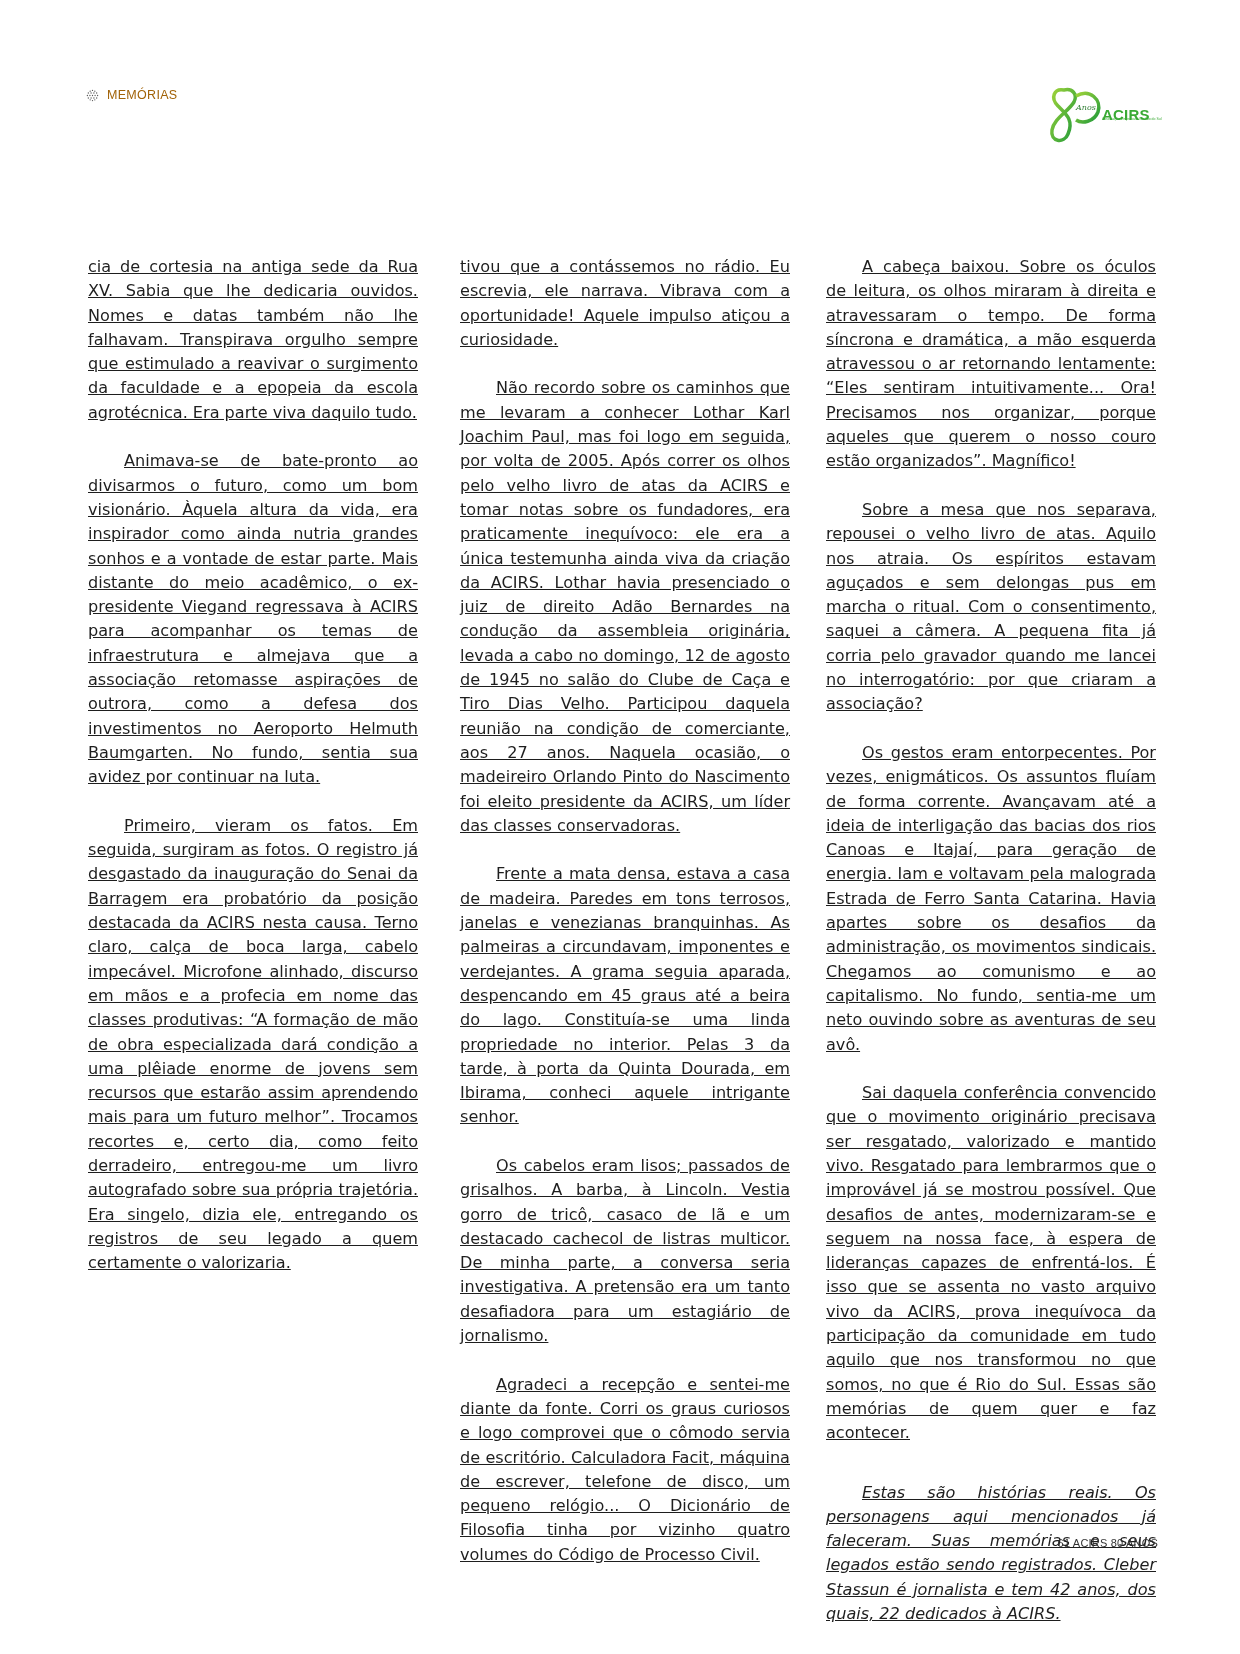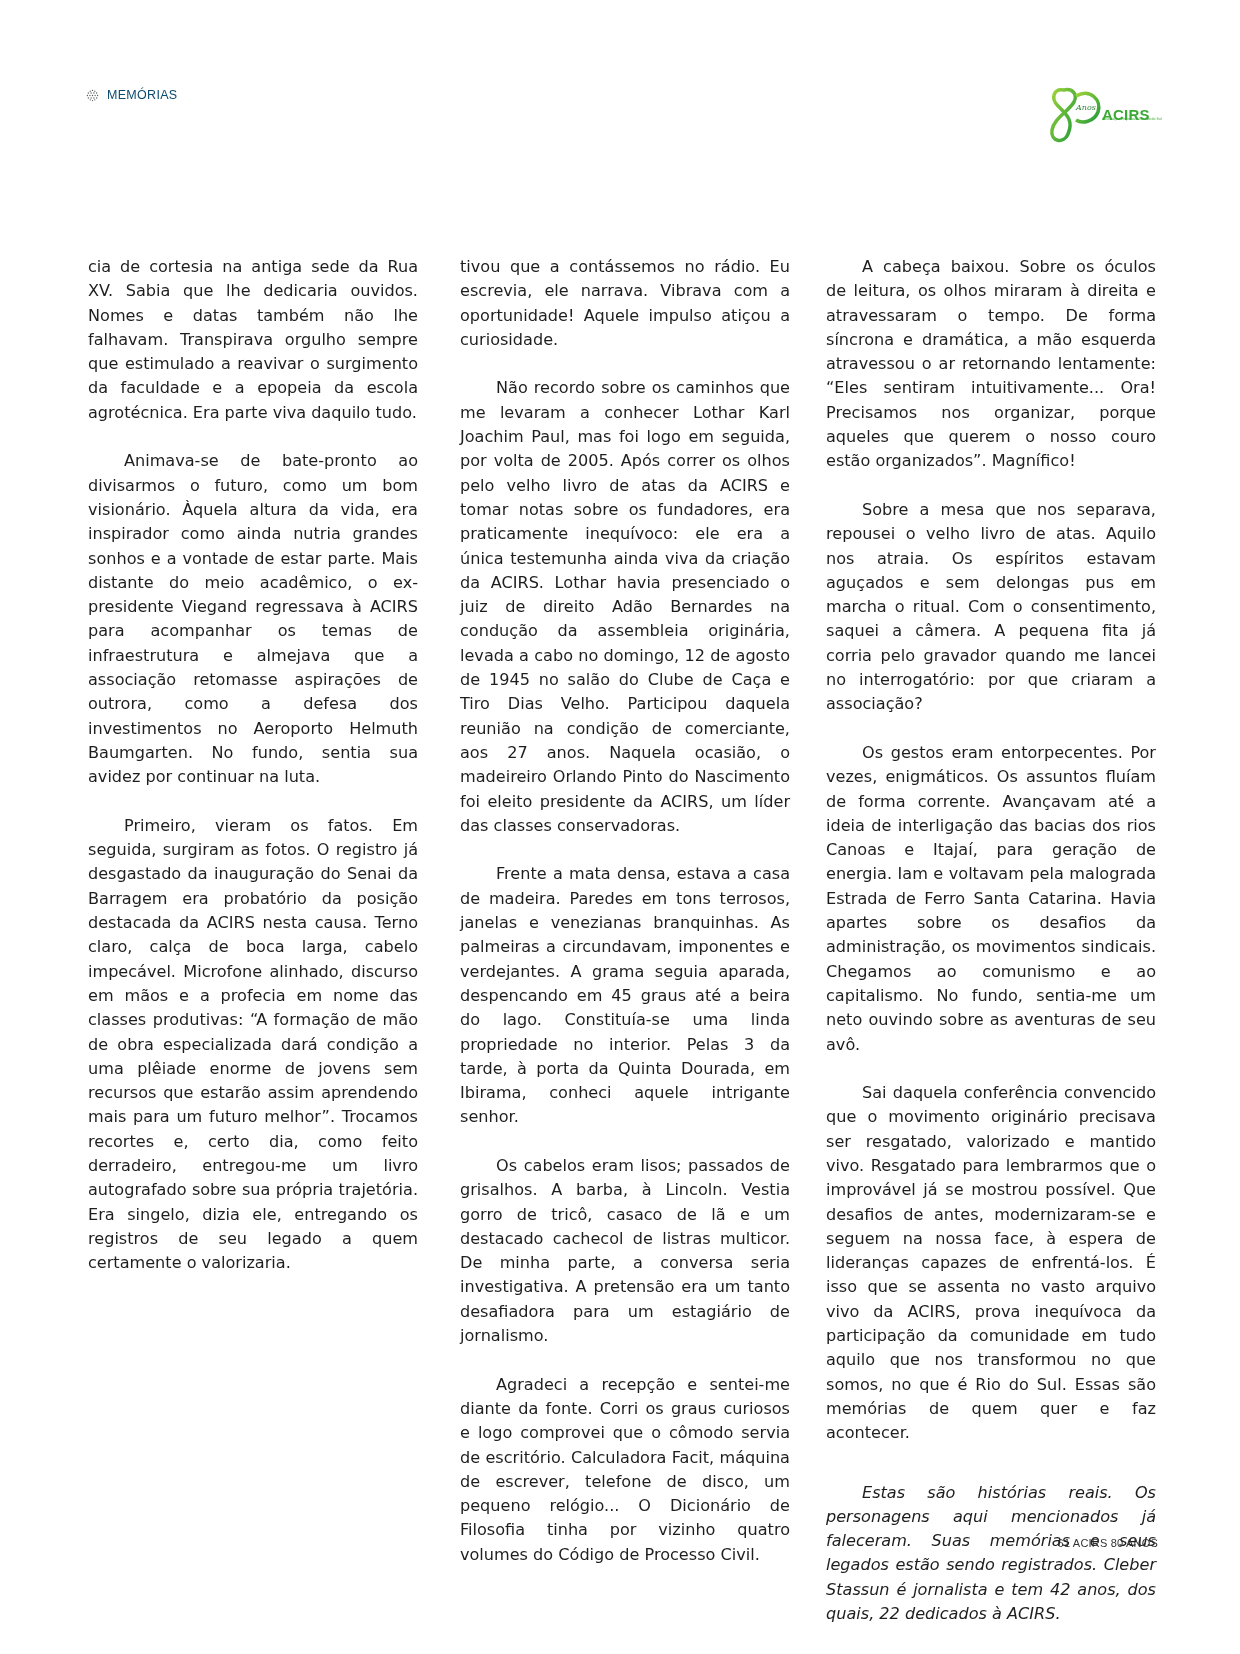--- a/index.html
+++ b/index.html
@@ -1,26 +1,26 @@
 <!DOCTYPE html>
 <html><head>
 <meta charset="utf-8">
 <style>
   html, body { margin:0; padding:0; background:#ffffff; }
   body { width:1240px; height:1654px; position:relative; overflow:hidden; font-family:"DejaVu Sans", sans-serif; color:#1e1e1e; }
-  .section-label { position:absolute; left:86px; top:88px; display:flex; align-items:center; gap:8px; font-family:"Liberation Sans", sans-serif; font-size:12.5px; letter-spacing:0.3px; color:#0c4a6e; }
+  .section-label { position:absolute; left:86px; top:88px; display:flex; align-items:center; gap:8px; font-family:"Liberation Sans", sans-serif; font-size:12.5px; letter-spacing:0.3px; color:#a16207; }
   .globe-icon { width:13px; height:13px; display:inline-block; }
   .logo { position:absolute; left:1048px; top:84px; width:120px; height:64px; }
   .logo-text { position:absolute; left:1102px; top:106px; font-family:"Liberation Sans", sans-serif; font-weight:bold; font-size:15px; color:#3aaa35; letter-spacing:0.2px; }
   .logo-sub { position:absolute; left:1102px; top:117px; font-family:"Liberation Sans", sans-serif; font-size:3.5px; color:#3aaa35; white-space:nowrap; }
   .column { position:absolute; top:255px; width:330px; font-size:16.1px; line-height:24.3px; text-align:justify; }
   .col1 { left:88px; }
   .col2 { left:460px; }
   .col3 { left:826px; width:330px; }
-  .column p { margin:0 0 24.3px 0; text-indent:0; hyphens:manual; }
+  .column p { margin:0 0 24.3px 0; text-indent:0; hyphens:manual;text-decoration:underline; }
   .column p.indent { text-indent:36px; }
   .column p.italic { font-style:italic;margin-top:35px; }
   .page-footer { position:absolute; right:82px; top:1537px; font-family:"Liberation Sans", sans-serif; font-size:11px; color:#333; letter-spacing:0.2px; }
 </style>
 </head>
 <body>
 
 <div class="section-label">
   <svg class="globe-icon" viewBox="0 0 14 14">
     <g fill="#555">

